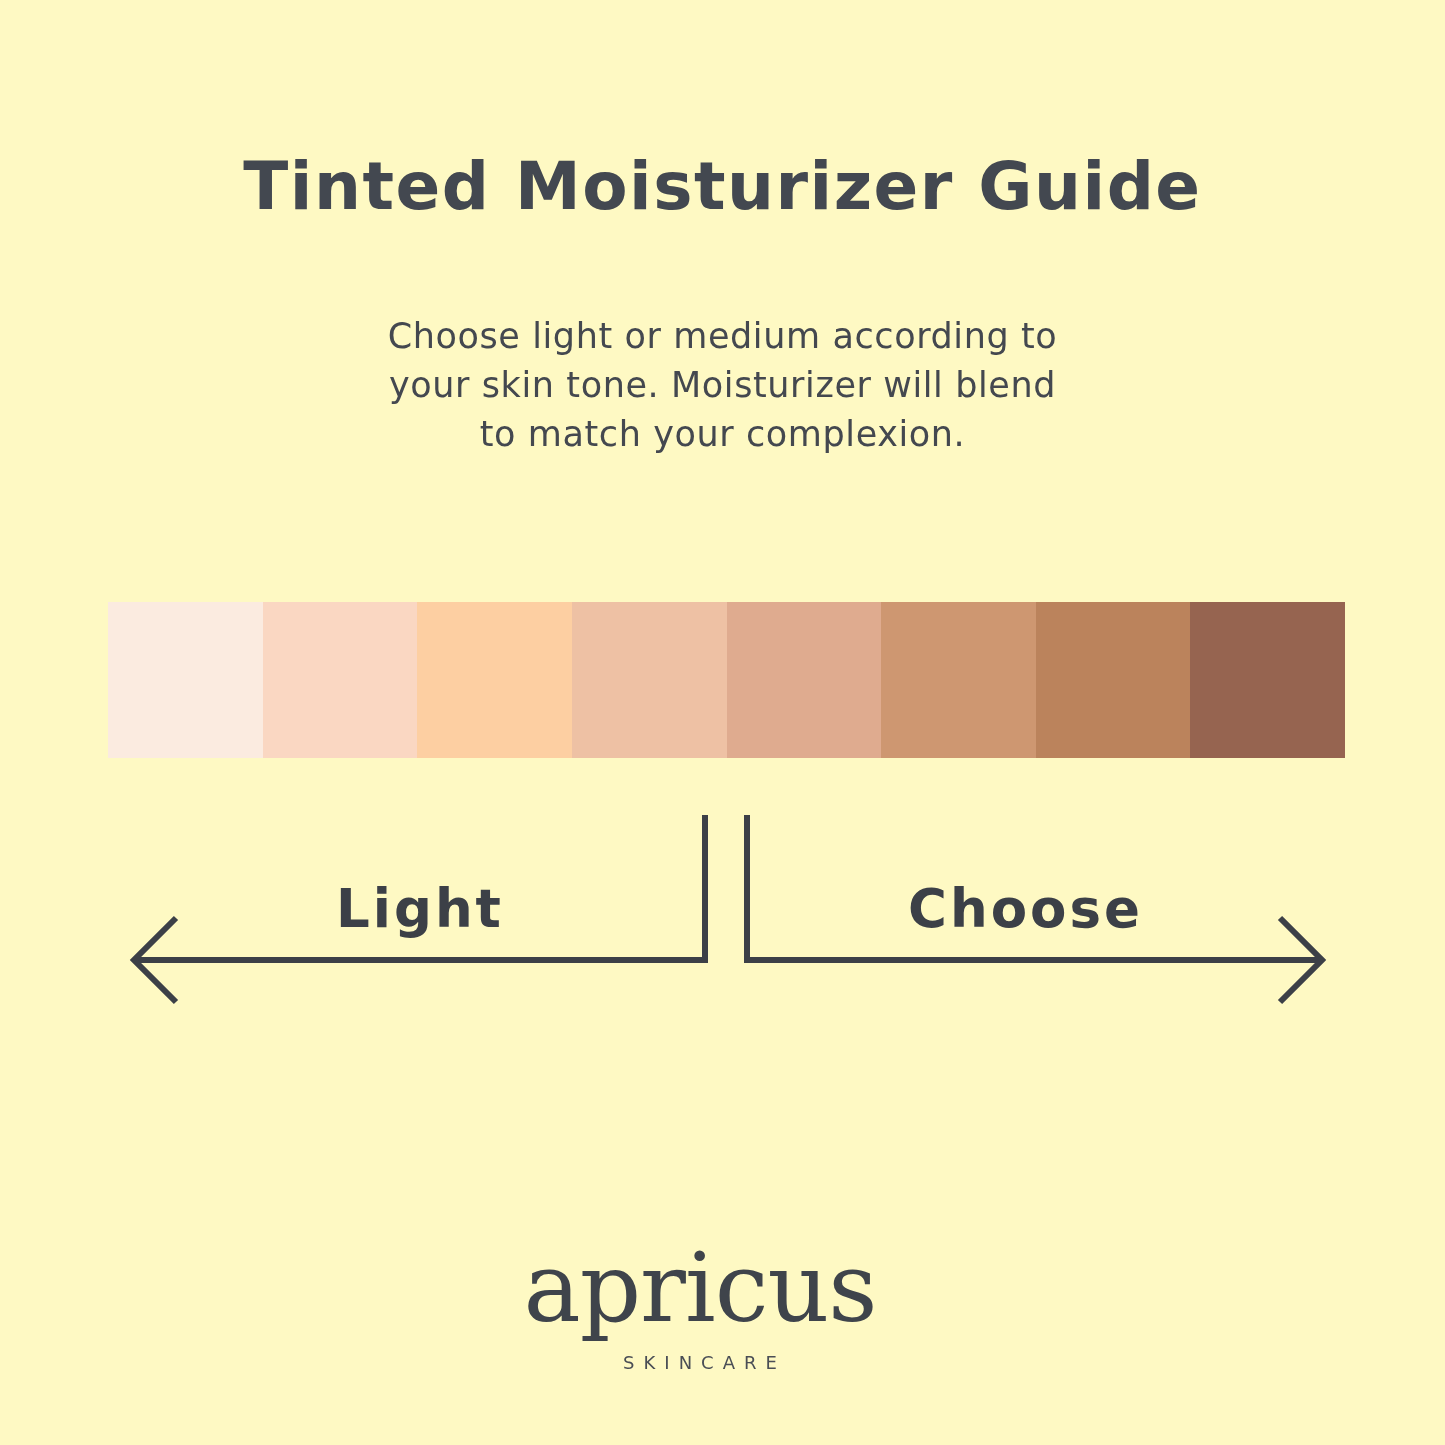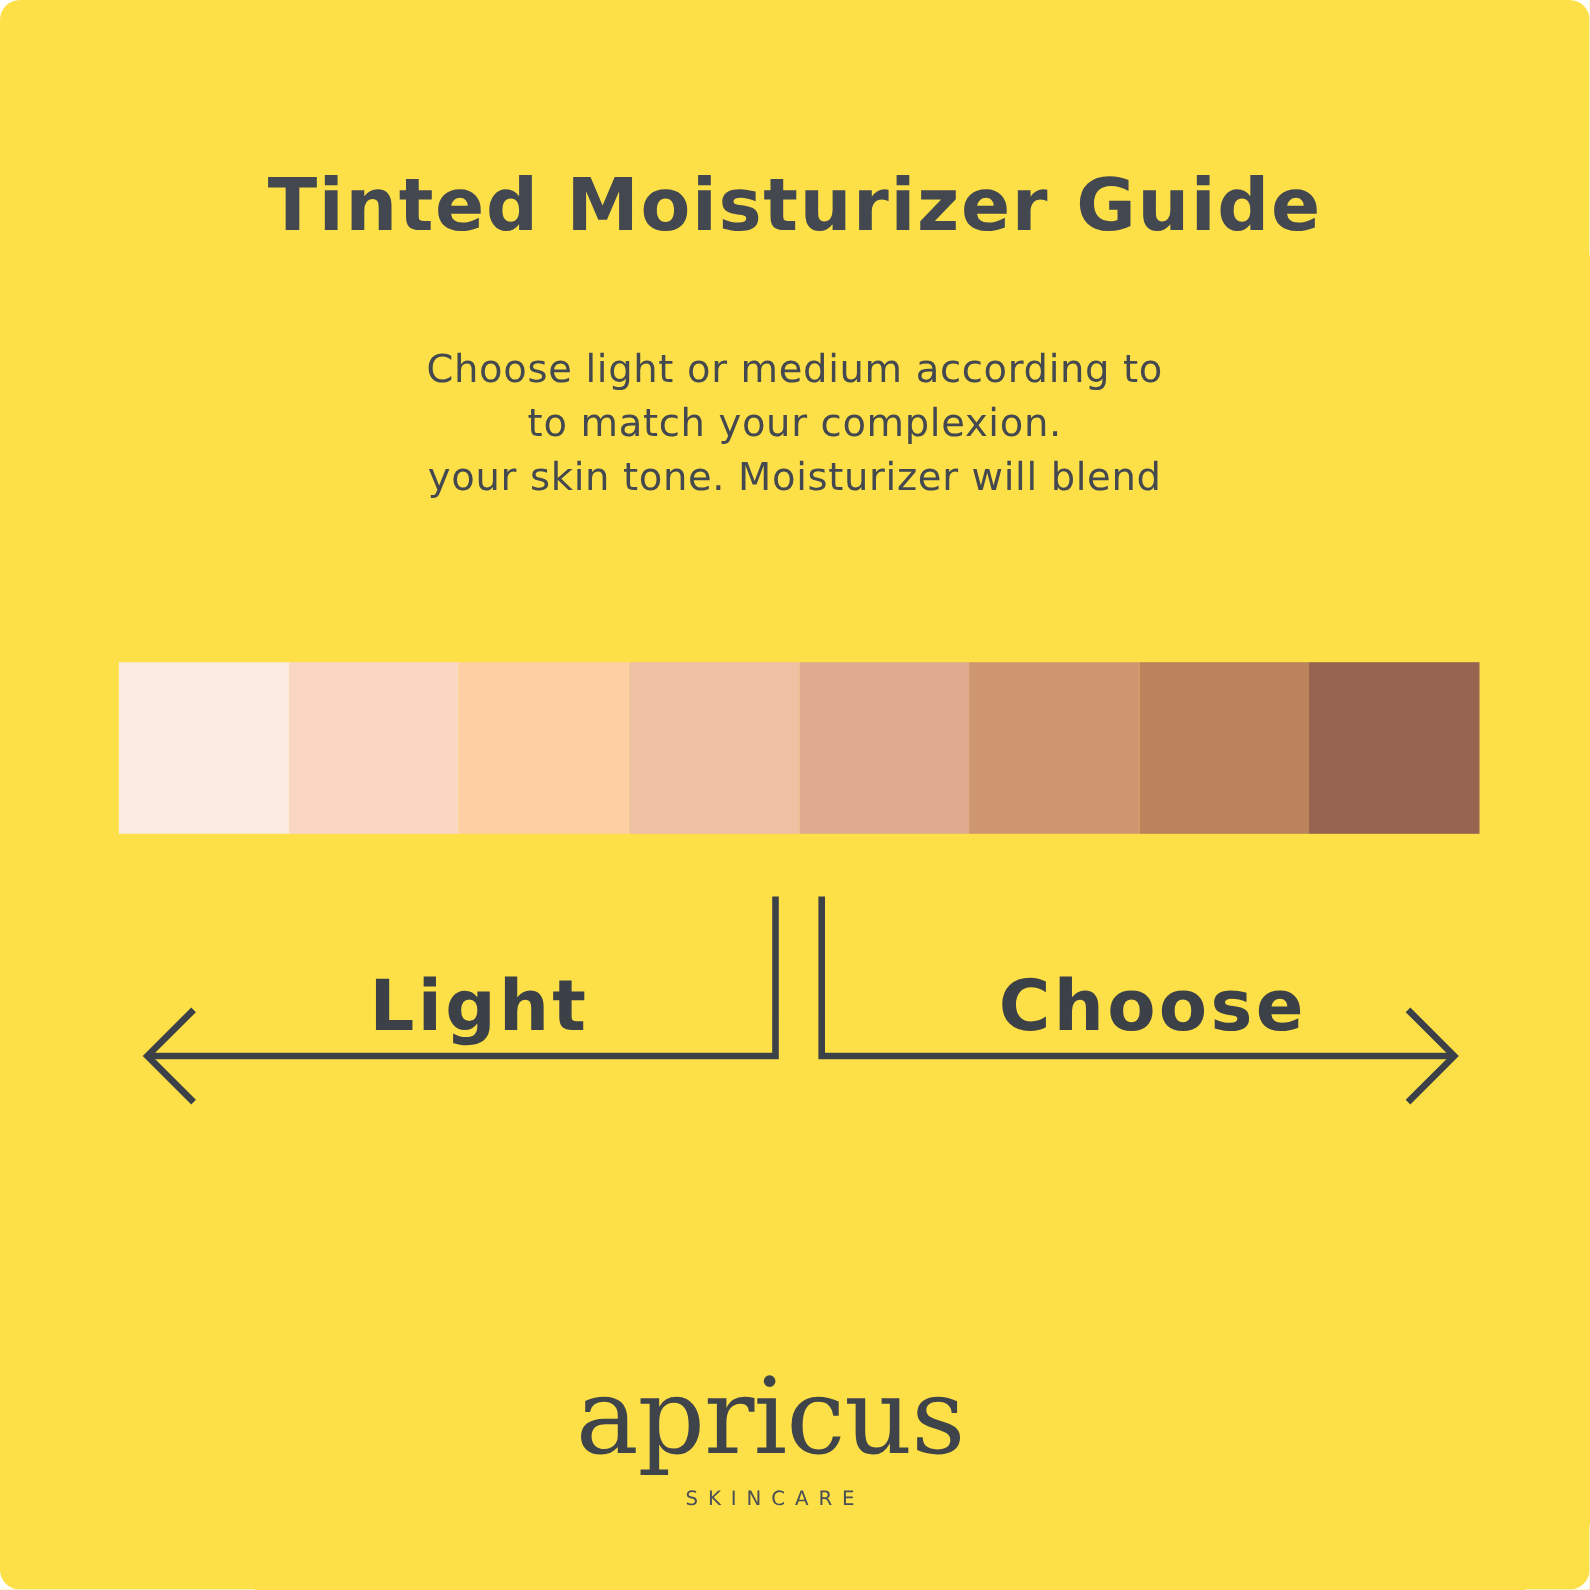--- a/index.html
+++ b/index.html
@@ -78,21 +78,21 @@
     height: 240px;
   }
   .scale-area svg {
     display: block;
   }
 
   .range-label {
     position: absolute;
     font-family: "DejaVu Sans", sans-serif;
     font-weight: bold;
-    font-size: 64px;
+    font-size: 53px;
     letter-spacing: 3px;
     color: #3c4047;
     white-space: nowrap;
   }
   .label-light {
     left: 336px;
     top: 878px;
   }
   .label-medium {
     left: 908px;
@@ -121,30 +121,30 @@
     font-size: 18px;
     font-weight: normal;
     letter-spacing: 9px;
     color: #4a4e55;
     text-indent: 9px;
   }
 </style>
 </head>
 <body>
 
-<div id="page" style="background: #fde047; border-radius: 18px;">
+<div id="page" style="background: #fef9c3;">
 
   <div class="header-block">
     <h1 class="page-title">Tinted Moisturizer Guide</h1>
   </div>
 
   <div class="subtitle-block">
     <div class="subtitle-line">Choose light or medium according to</div>
+    <div class="subtitle-line">your skin tone. Moisturizer will blend</div>
     <div class="subtitle-line">to match your complexion.</div>
-    <div class="subtitle-line">your skin tone. Moisturizer will blend</div>
   </div>
 
   <div class="swatch-strip">
     <div class="swatch" style="background-color: rgb(251, 235, 224);"></div>
     <div class="swatch" style="background-color: rgb(250, 215, 194);"></div>
     <div class="swatch" style="background-color: rgb(253, 207, 162);"></div>
     <div class="swatch" style="background-color: rgb(238, 193, 164);"></div>
     <div class="swatch" style="background-color: rgb(223, 171, 143);"></div>
     <div class="swatch" style="background-color: rgb(206, 151, 113);"></div>
     <div class="swatch" style="background-color: rgb(187, 131, 92);"></div>

